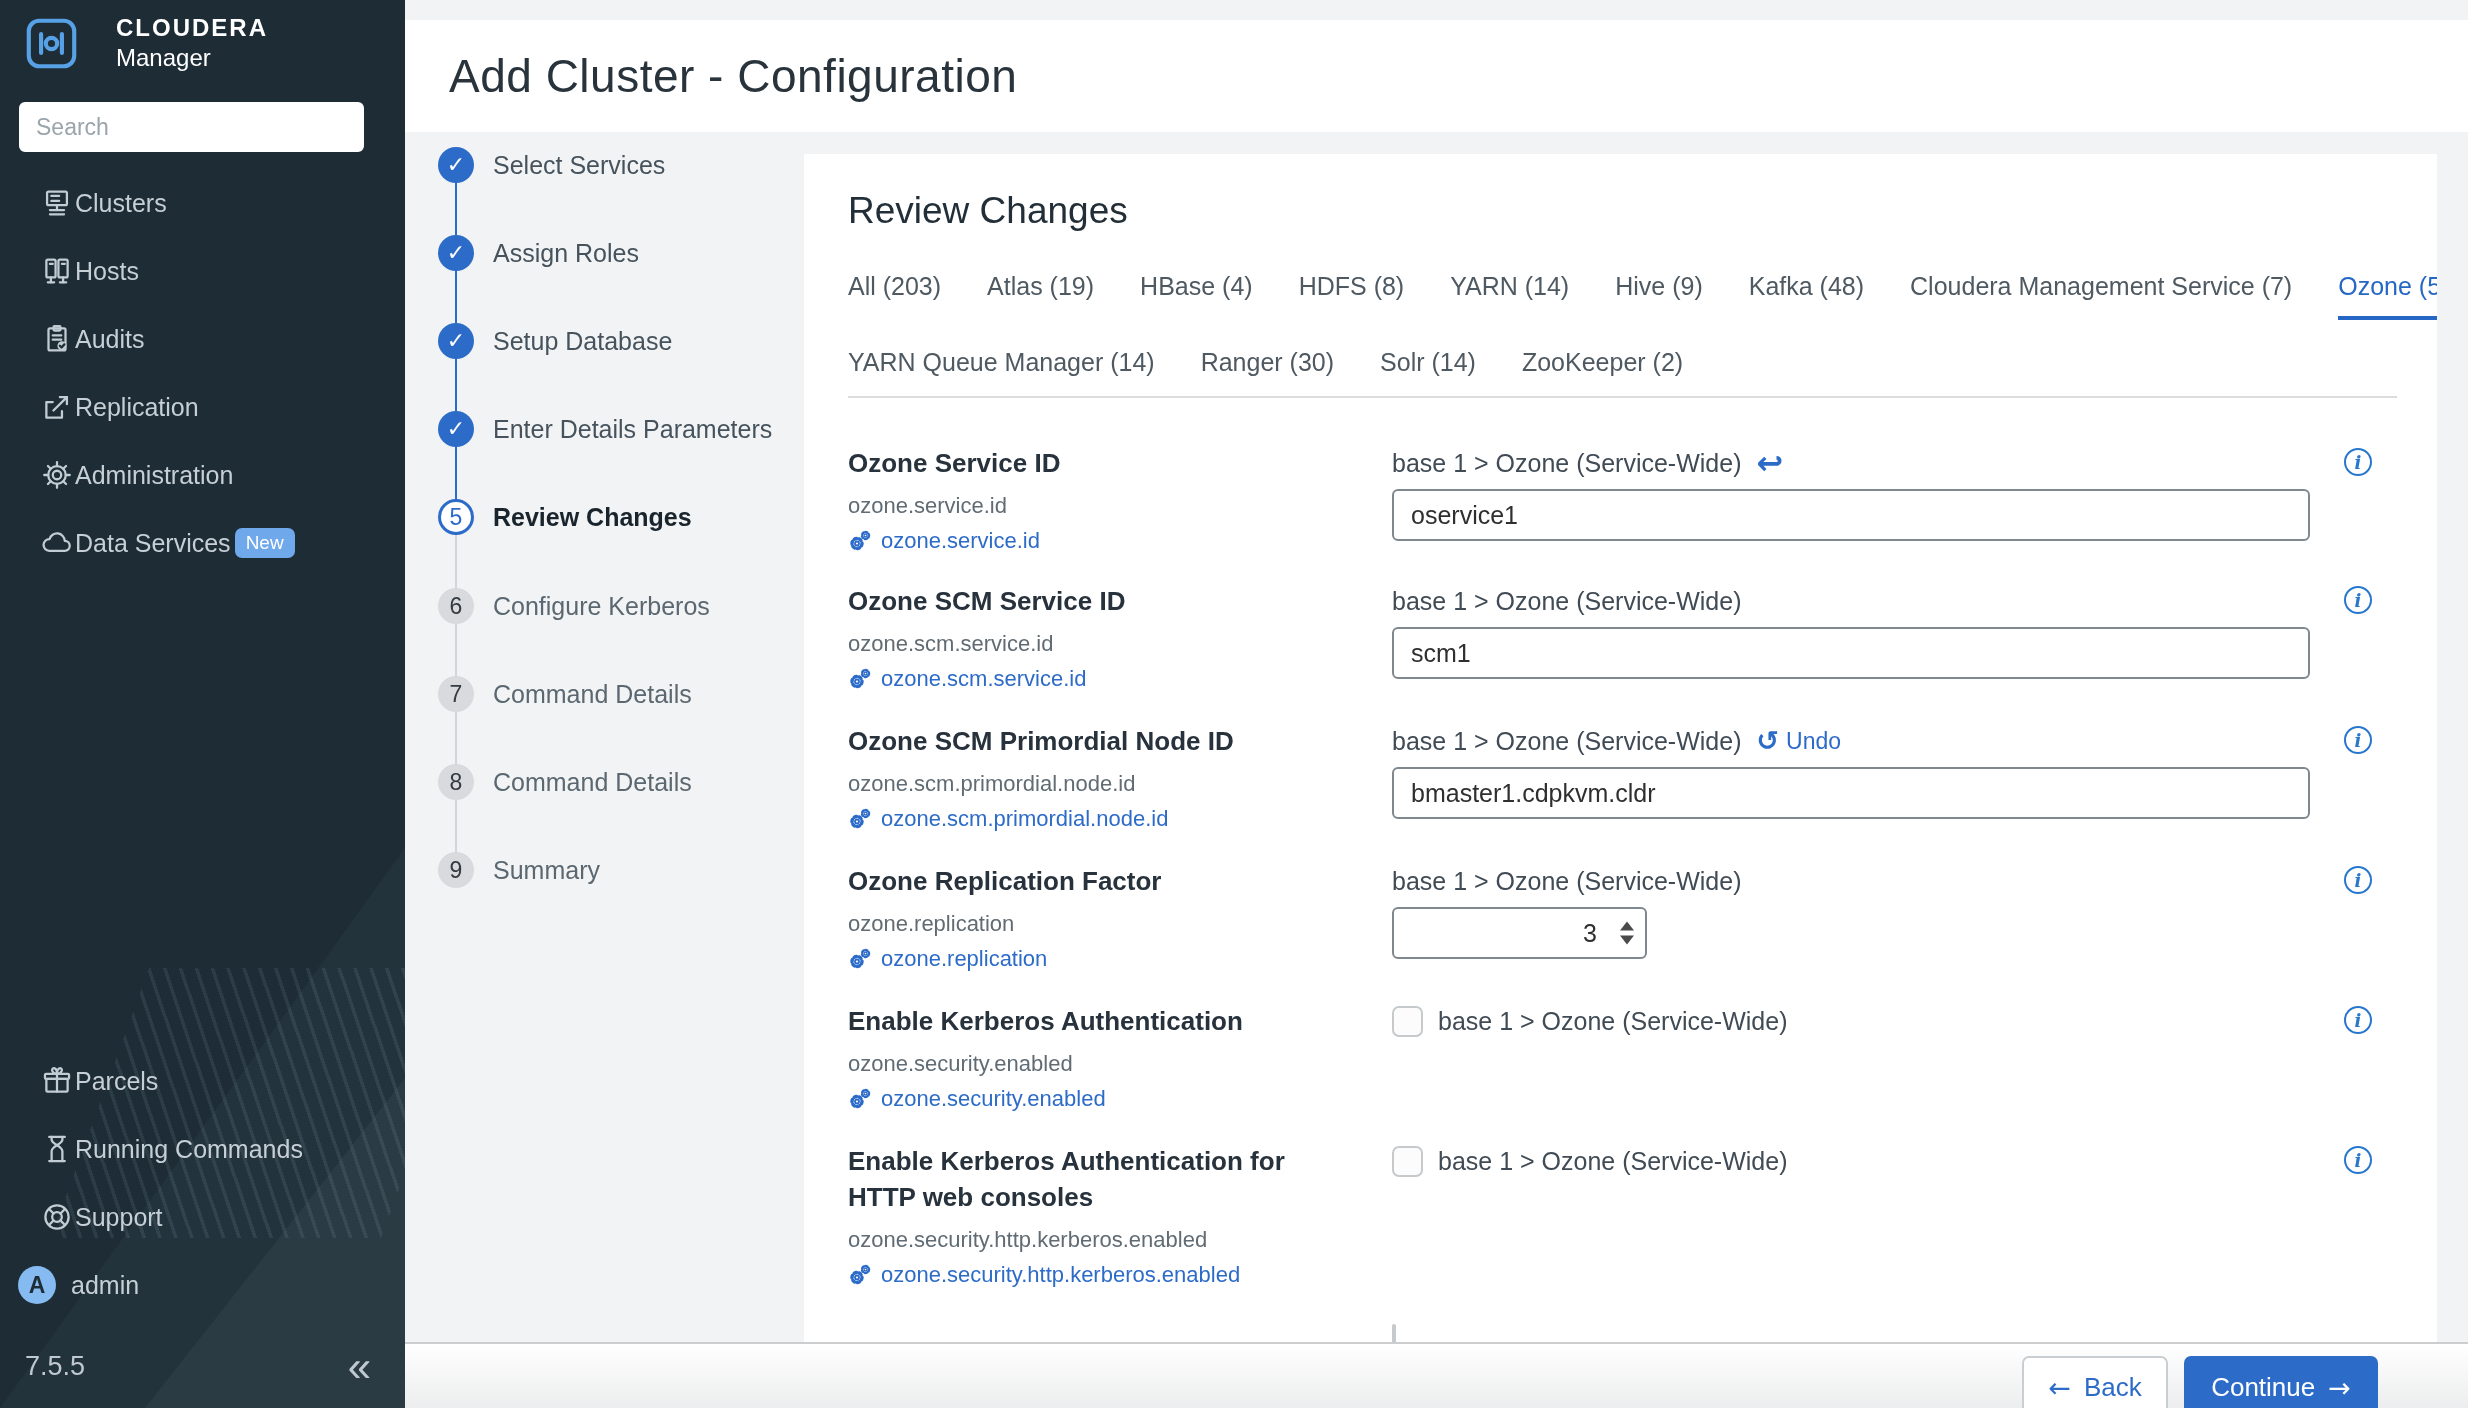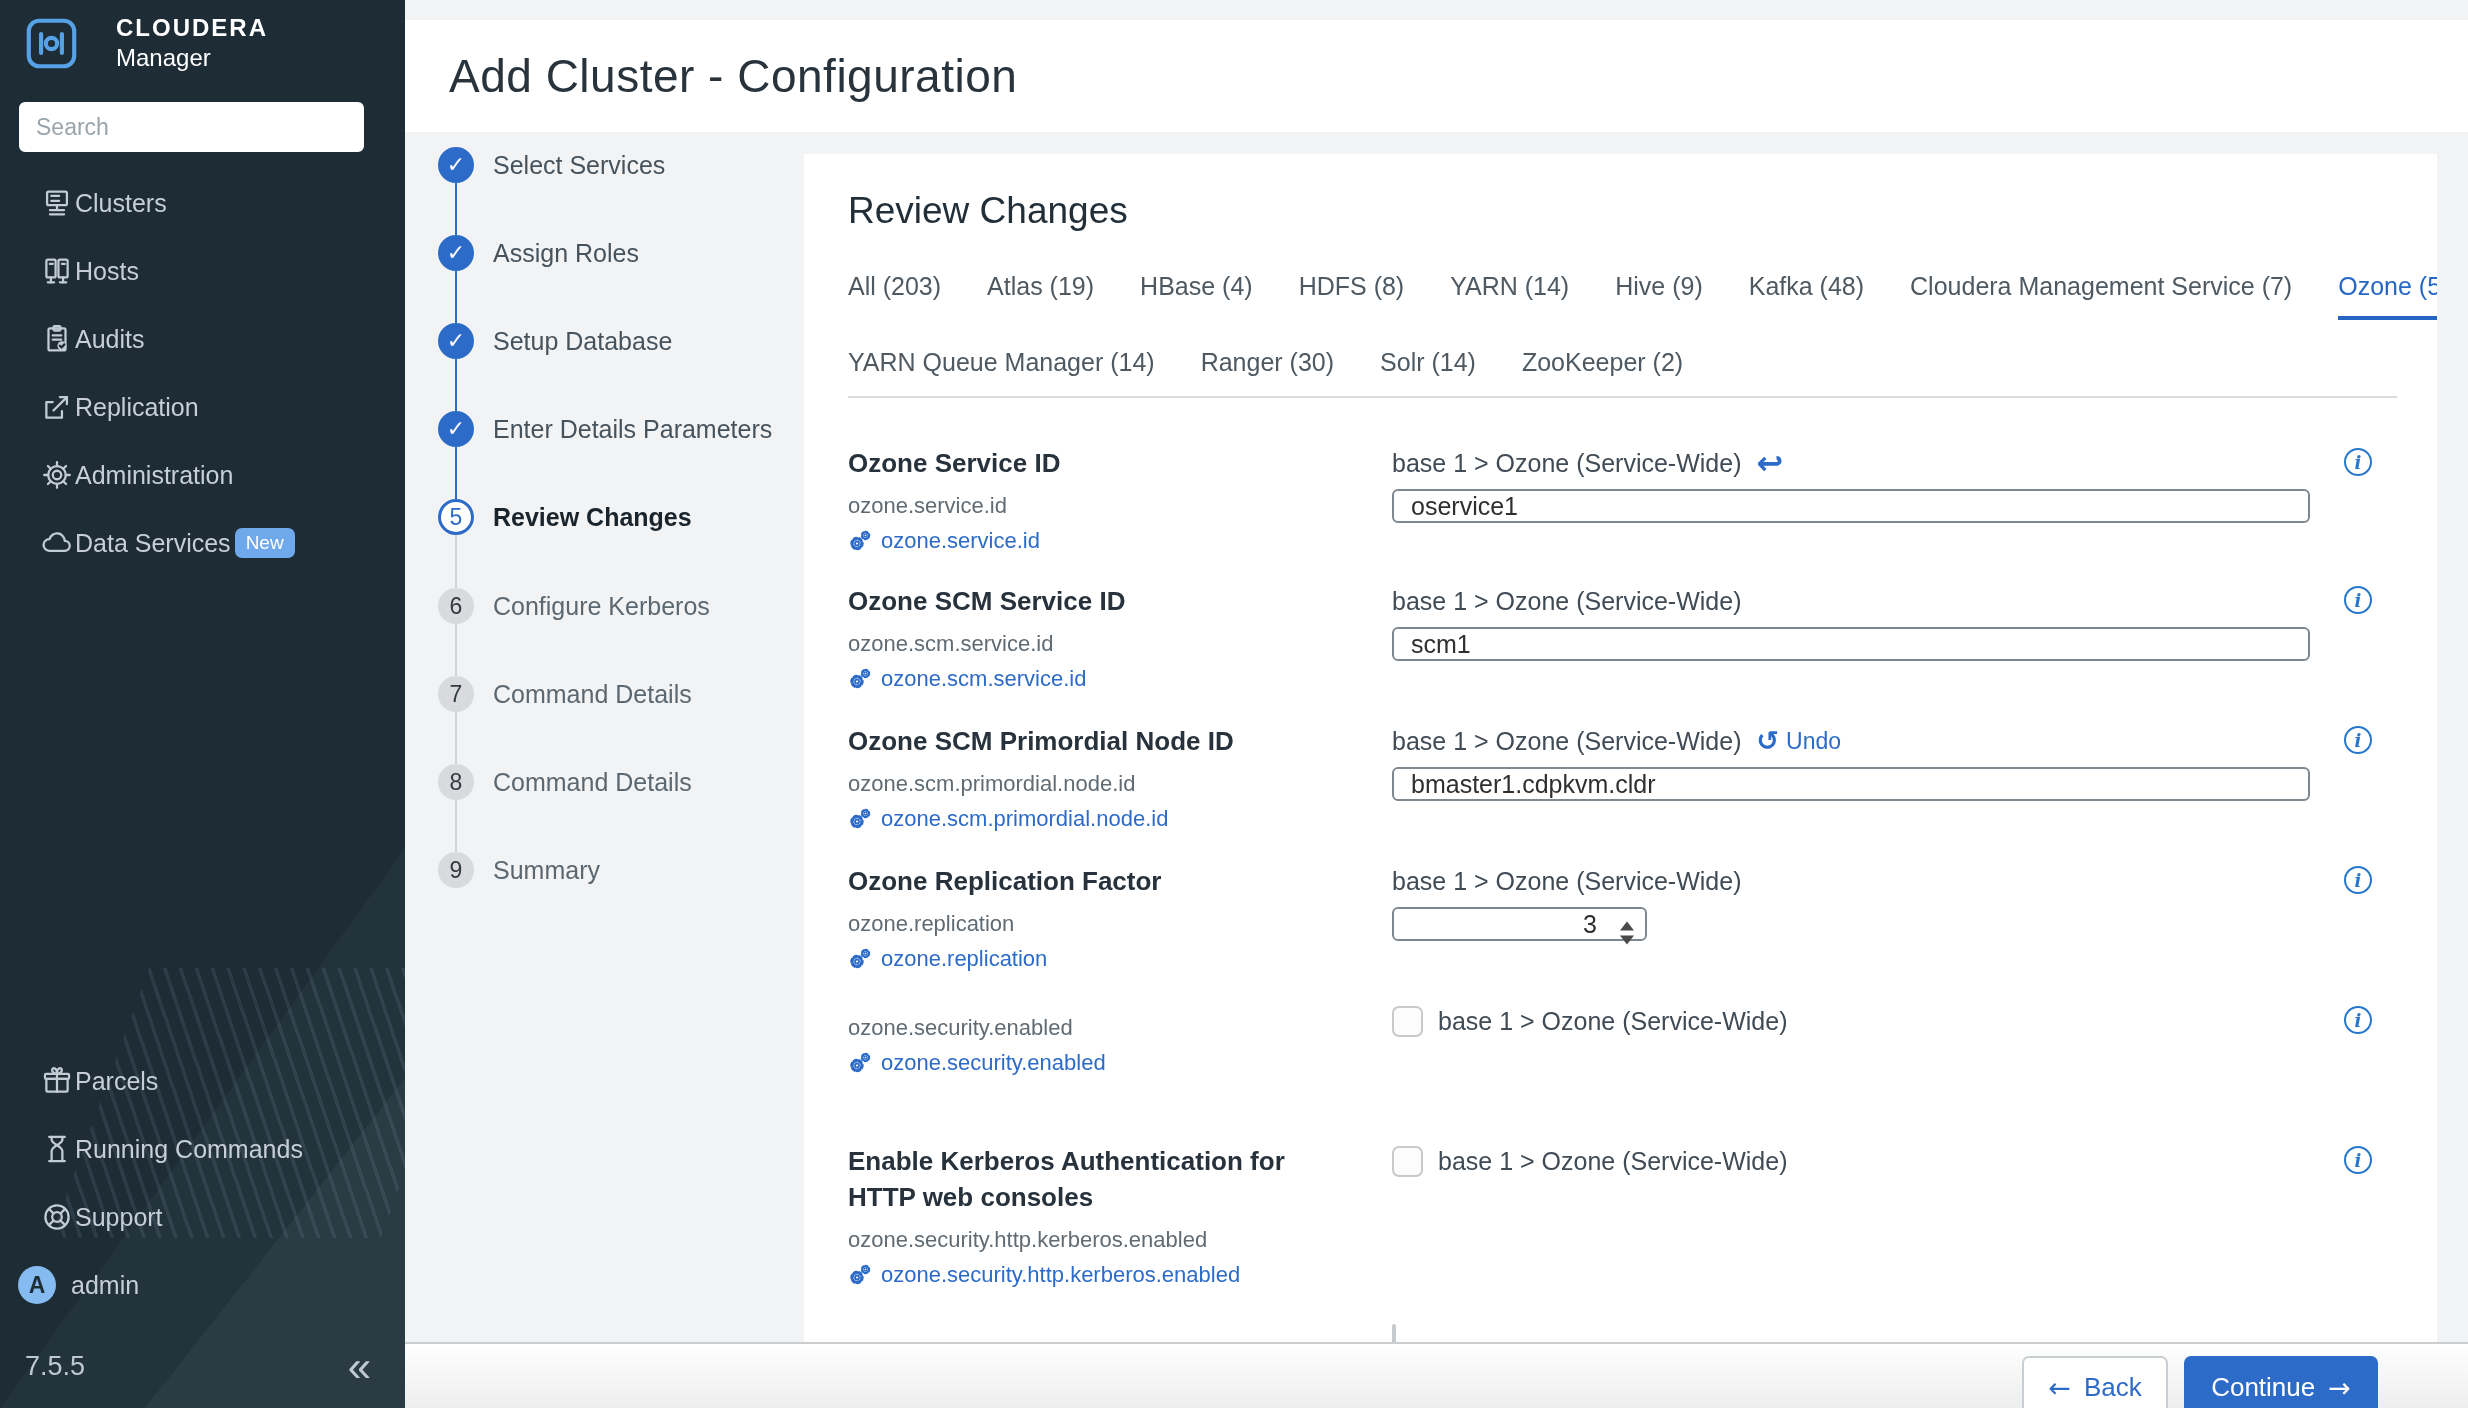--- a/index.html
+++ b/index.html
@@ -63,21 +63,21 @@
   .divider{ position:absolute; left:44px; right:40px; top:242px; height:2px; background:#dadcde; }
   
   .cfg-row{ position:absolute; left:44px; width:1589px; }
   .col-left{ position:absolute; left:0; top:0; width:505px; }
   .cfg-label{ font-size:26px; font-weight:bold; color:#27323c; line-height:36px; }
   .cfg-code{ margin-top:12px; font-size:22px; color:#606b73; }
   .link-line{ margin-top:9px; display:flex; align-items:center; gap:9px; }
   .cfg-link{ font-size:22px; color:#2d6bc9; text-decoration:none; cursor:pointer; }
   .col-right{ position:absolute; left:544px; top:0; width:925px; }
   .scope-line{ display:flex; align-items:center; gap:15px; height:36px; font-size:25px; color:#404b55; white-space:nowrap; }
-  .cfg-input{ position:absolute; left:0; top:44px; width:918px; height:34px; border:2px solid #80888f;
+  .cfg-input{ position:absolute; left:0; top:44px; width:918px; height:52px; border:2px solid #80888f;
     border-radius:6px; font-size:25px; color:#2f2f2f; padding:0 17px; background:#fff; font-family:inherit; outline:none;}
   .num-wrap{ position:absolute; left:0; top:44px; width:255px; height:52px; }
   .num-wrap .cfg-input{ top:0; width:255px; padding-right:48px; text-align:right; }
   .spinner{ position:absolute; right:13px; top:50%; transform:translateY(-50%); display:flex; flex-direction:column; gap:5px; z-index:2; cursor:pointer;}
   .spinner i{ display:block; width:0; height:0; border-left:7px solid transparent; border-right:7px solid transparent; }
   .spinner .up{ border-bottom:9px solid #4a4a4a; }
   .spinner .down{ border-top:9px solid #4a4a4a; }
   .checkbox{ width:31px; height:31px; border:2px solid #c6cacd; border-radius:7px; background:#fcfcfc; flex:0 0 auto; cursor:pointer; }
   .undo-arrow{ color:#2d6bc9; font-size:32px; line-height:30px; cursor:pointer; font-family:"DejaVu Sans",sans-serif; font-weight:bold; }
   .undo-link{ display:flex; align-items:center; gap:7px; color:#2d6bc9; font-size:23px; cursor:pointer; }
@@ -438,20 +438,21 @@
                 <i class="up"></i>
                 <i class="down"></i>
               </span>
           </div>
         </div>
         <span class="info">i</span>
       </div>
 
       <div class="cfg-row" style="top:849px">
         <div class="col-left">
+          <div class="cfg-label">Enable Kerberos Authentication</div>
           <div class="cfg-code">ozone.security.enabled</div>
           <div class="link-line">
             <span class="icon gear-ic" style="width:24px;height:24px">
               <svg width="24" height="24" viewBox="0 0 24 24">
                   <circle cx="9" cy="14.5" r="5" fill="none" style="stroke:#2d6bc9" stroke-width="3.4" stroke-dasharray="2.4 2.6"></circle>
                   <circle cx="9" cy="14.5" r="2.9" fill="#2d6bc9"></circle>
                   <circle cx="9" cy="14.5" r="1.1" fill="#fff"></circle>
                   <circle cx="17.5" cy="6.5" r="3.4" fill="none" style="stroke:#2d6bc9" stroke-width="2.6" stroke-dasharray="1.9 2"></circle>
                   <circle cx="17.5" cy="6.5" r="1.9" fill="#2d6bc9"></circle>
                   <circle cx="17.5" cy="6.5" r="0.8" fill="#fff"></circle>

